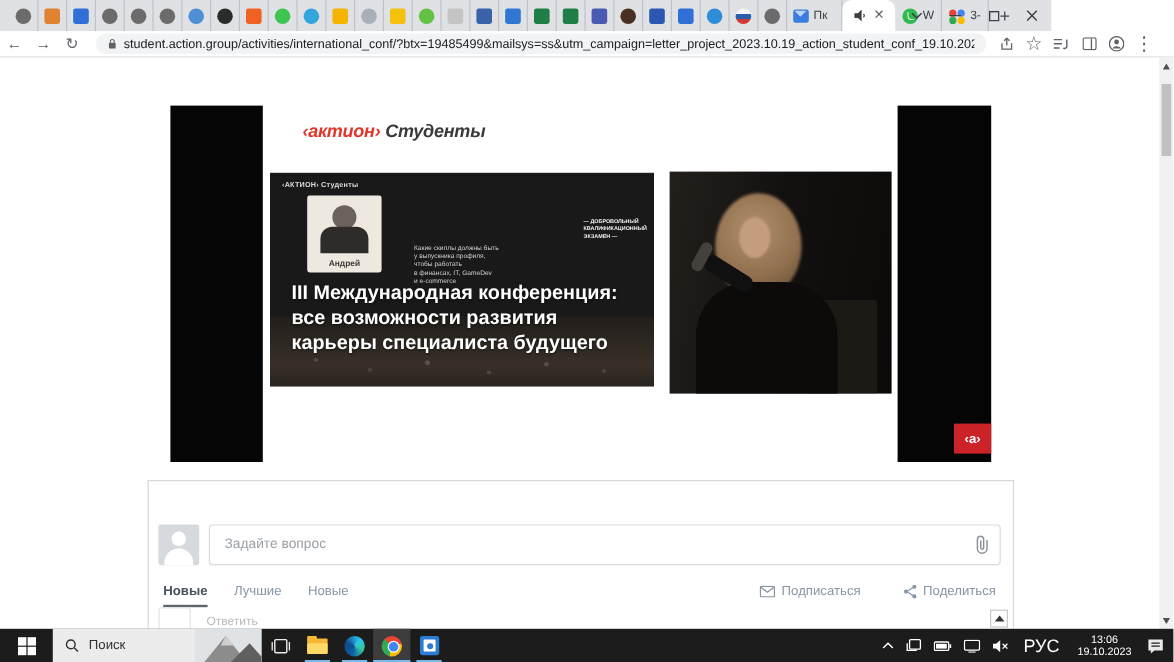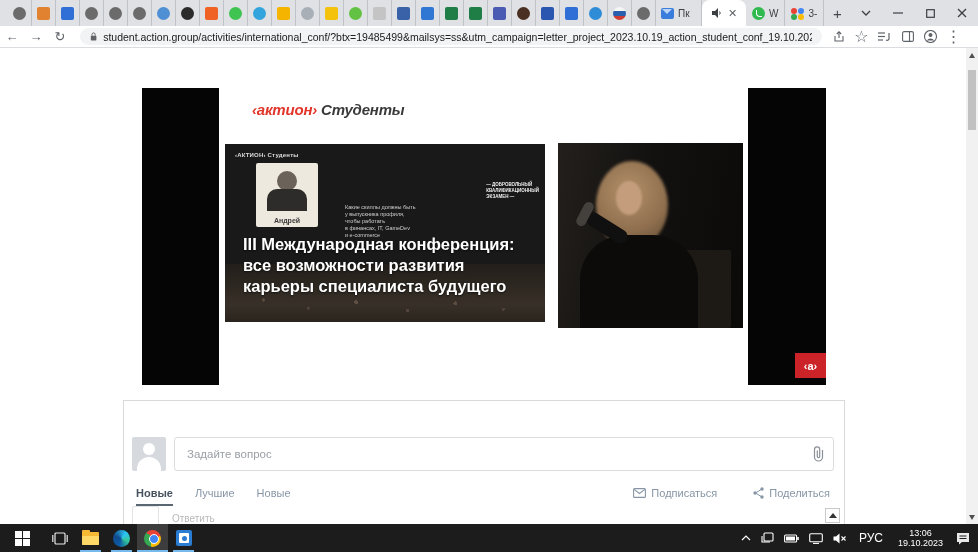--- a/index.html
+++ b/index.html
@@ -1,21 +1,21 @@
 <!DOCTYPE html>
 <html><head>
 <meta charset="utf-8">
 <style>
   * { margin:0; padding:0; box-sizing:border-box; }
   html,body { width:978px; height:552px; overflow:hidden; background:#fff;
               font-family:"Liberation Sans", sans-serif; }
   .screen { position:relative; width:978px; height:552px; overflow:hidden; }
 
   
-  .tabbar { position:absolute; left:0; top:0; width:978px; height:26px;
+  .tabbar { position:absolute; left:0; top:0; width:876px; height:26px;
             background:#dfe1e5; display:flex; align-items:flex-end; }
   .tabs-strip { display:flex; align-items:center; height:26px; padding-left:8px; }
   .mini-tab { width:24px; height:26px; display:flex; align-items:center; justify-content:center;
               border-right:1px solid #bfc2c7; cursor:pointer; }
   .favicon { width:13px; height:13px; display:inline-block; }
   .tab-mail { display:flex; align-items:center; gap:4px; width:46px; height:26px;
               padding-left:5px; border-right:1px solid #bfc2c7; overflow:hidden; }
   .tab-mail .env { width:13px; height:11px; background:#3b7ddd; border-radius:2px; position:relative; flex:0 0 auto;}
   .tab-mail .env:after { content:""; position:absolute; left:1px; top:1px; border-left:5.5px solid transparent;
               border-right:5.5px solid transparent; border-top:5px solid #bcd4f6; }
@@ -183,21 +183,21 @@
   .chrome-icon { width:17px; height:17px; border-radius:50%; position:relative;
                  background:conic-gradient(from -45deg, #ea4335 0 33%, #fbbc05 33% 66%, #34a853 66%); }
   .chrome-icon:after { content:""; position:absolute; left:4.5px; top:4.5px; width:8px; height:8px;
                        border-radius:50%; background:#4285f4; border:1.5px solid #fff; }
   .photos-icon { width:16px; height:16px; background:#2b7cd3; border-radius:2px; position:relative; }
   .photos-icon:after { content:""; position:absolute; inset:3px; background:#fff; border-radius:1px; }
   .photos-icon:before { content:""; position:absolute; left:6px; top:6px; width:5px; height:5px;
                         background:#2b7cd3; border-radius:50%; z-index:1; }
   .tray { margin-left:auto; display:flex; align-items:center; gap:0; color:#fff; }
   .tray-btn { height:28px; display:flex; align-items:center; justify-content:center; padding:0 5px; }
-  .lang { font-size:12px; padding:0 7px; }
+  .lang { font-size:15px; padding:0 7px; }
   .clock { font-size:9px; line-height:10px; text-align:center; padding:0 8px; }
   .tray svg { display:block; }
   .pre { white-space:pre-line;margin-top:32px; }
 </style>
 </head>
 <body>
 
 <div class="screen">
 
   <div class="tabbar">
@@ -467,20 +467,33 @@
 
   <div class="taskbar">
     <div class="start tb-btn-like" style="width:44px;">
       <div class="winlogo">
           <i></i>
           <i></i>
           <i></i>
           <i></i>
         </div>
     </div>
+    <div class="tb-search">
+      <svg width="12" height="12" viewBox="0 0 12 12">
+        <circle cx="5" cy="5" r="3.6" fill="none" stroke="#333" stroke-width="1.2"></circle>
+        <line x1="7.8" y1="7.8" x2="11" y2="11" stroke="#333" stroke-width="1.2"></line>
+      </svg>
+      <span class="txt">Поиск</span>
+      <svg class="mountain" viewBox="0 0 56 28">
+        <rect width="56" height="28" fill="#dfe3e6"></rect>
+        <polygon points="8,28 26,6 44,28" fill="#8c8c8c"></polygon>
+        <polygon points="26,6 33,14 22,14" fill="#cfcfcf"></polygon>
+        <polygon points="30,28 46,12 60,28" fill="#5f5f5f"></polygon>
+      </svg>
+    </div>
     <div class="tb-btn">
       <svg width="16" height="13" viewBox="0 0 16 13">
         <rect x="3" y="1" width="10" height="11" rx="1" fill="none" stroke="#eaeaea" stroke-width="1.2"></rect>
         <line x1="0.8" y1="3" x2="0.8" y2="10" stroke="#eaeaea" stroke-width="1.2"></line>
         <line x1="15.2" y1="3" x2="15.2" y2="10" stroke="#eaeaea" stroke-width="1.2"></line>
       </svg>
     </div>
     <div class="tb-btn running">
       <div class="folder">
           <div class="back"></div>

